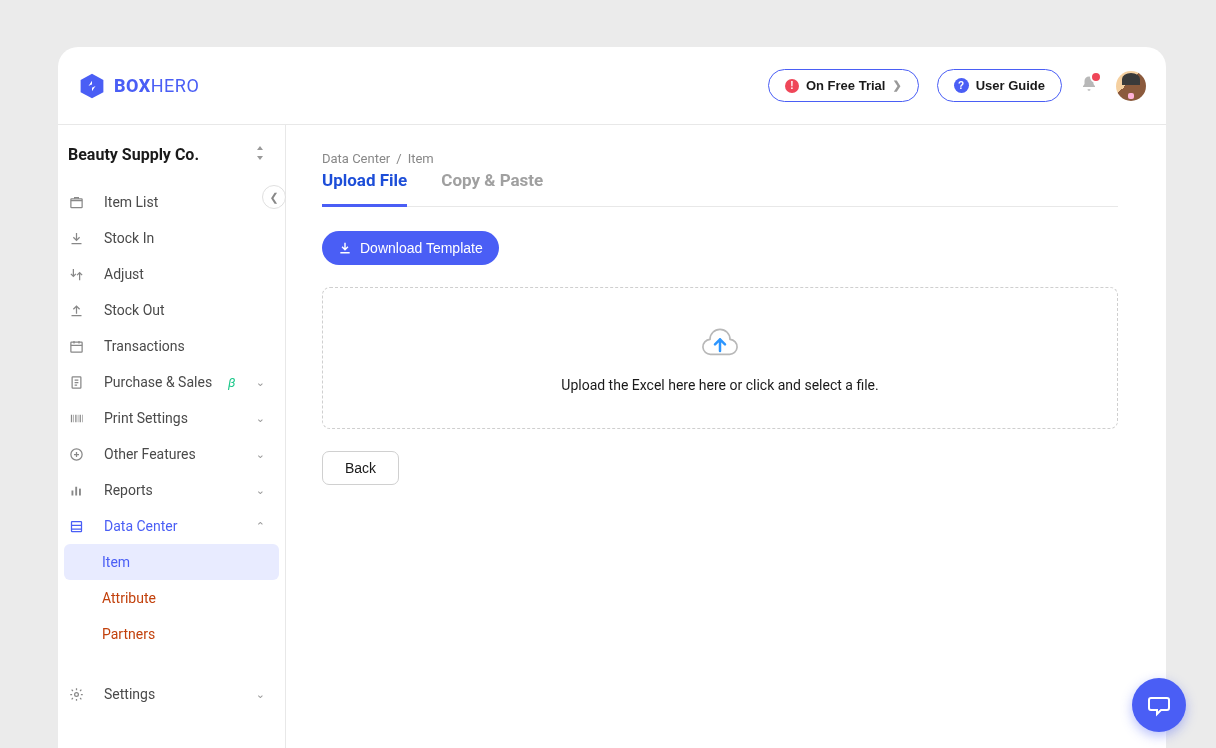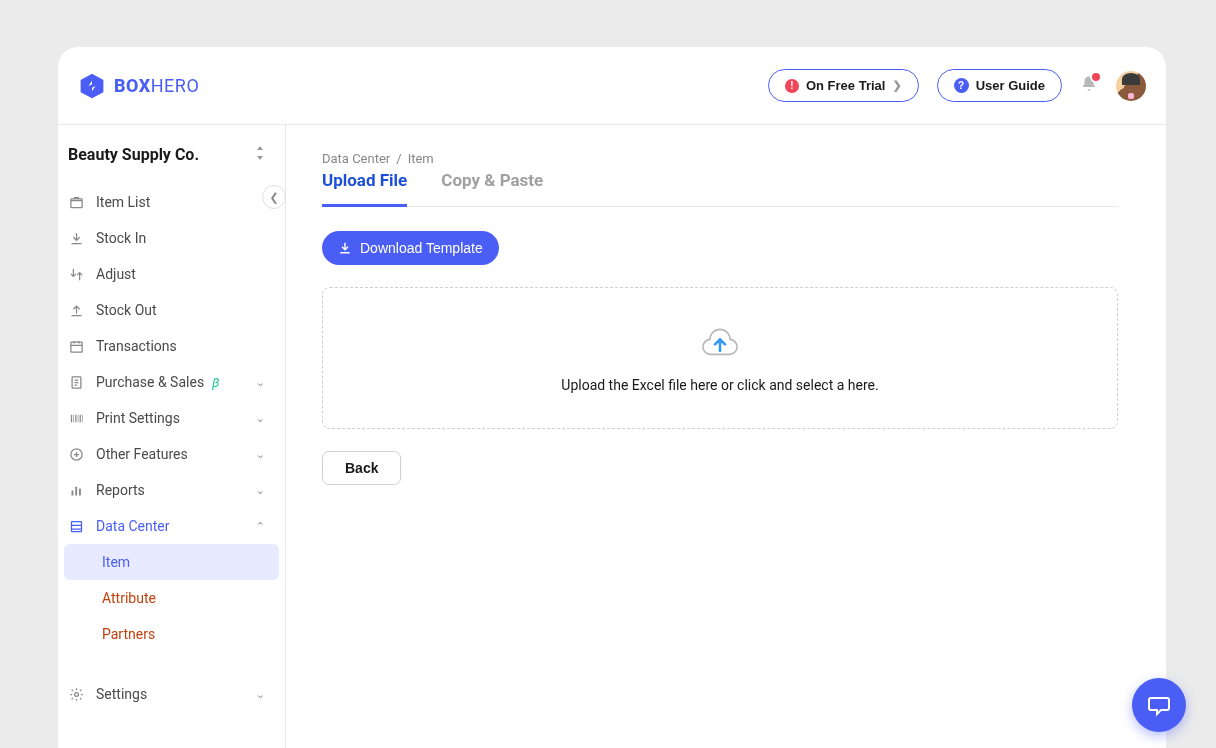--- a/index.html
+++ b/index.html
@@ -91,21 +91,21 @@
 .team-name { font-size: 16px; font-weight: 700; color: #1a1a1a; }
 .sort-icon { color: #999; font-size: 12px; cursor: pointer; }
 .nav-list { padding: 4px 0; }
 .nav-item {
   display: flex; align-items: center;
   padding: 0 20px 0 10px;
   height: 36px;
   font-size: 14px;
   color: #4a4a4a;
   cursor: pointer;
-  gap: 12px;
+  gap: 20px;
 }
 .nav-item .icn { width: 16px; height: 16px; display: flex; align-items: center; justify-content: center; color: #888; }
 .nav-item .chev { margin-left: auto; color: #999; font-size: 11px; }
 .nav-item.active { color: #4a5ef5; }
 .nav-item.active .icn { color: #4a5ef5; }
 .nav-item .beta { color: #1cc88a; font-style: italic; font-size: 13px; margin-left: -4px; }
 .sub-nav { padding: 0; }
 .sub-item {
   height: 36px; display: flex; align-items: center;
   padding-left: 38px; font-size: 14px; color: #c2410c;
@@ -149,21 +149,21 @@
   display: flex; flex-direction: column;
   align-items: center; justify-content: center;
   gap: 18px; cursor: pointer;
 }
 .cloud-icon { width: 40px; height: 36px; }
 .dropzone-text { font-size: 14px; color: #1a1a1a; }
 .back-btn {
   margin-top: 22px;
   background: #fff; border: 1px solid #d0d0d0;
   border-radius: 7px; height: 34px;
-  padding: 0 22px; font-size: 14px; font-weight: 700;
+  padding: 0 22px; font-size: 14px; font-weight: 400;
   color: #1a1a1a; cursor: pointer;
 }
 .chat-fab {
   position: absolute; right: 30px; bottom: 16px;
   width: 54px; height: 54px; border-radius: 50%;
   background: #4a5ef5; display: flex;
   align-items: center; justify-content: center;
   cursor: pointer; color: #fff;
   box-shadow: 0 4px 12px rgba(74,94,245,0.4);
 }
@@ -356,21 +356,21 @@
             <path d="M12 3v12M7 10l5 5 5-5M4 20h16"></path>
           </svg>
         <span>Download Template</span>
       </button>
 
       <div class="dropzone">
         <svg class="cloud-icon" viewBox="0 0 48 40">
           <path d="M36 18 A12 12 0 0 0 12 18 A9 9 0 0 0 13 36 H35 A9 9 0 0 0 36 18 Z" fill="none" stroke="#b8b8b8" stroke-width="2"></path>
           <path d="M24 32 V18 M18 24 L24 18 L30 24" fill="none" stroke="#2d96ff" stroke-width="3" stroke-linecap="round" stroke-linejoin="round"></path>
         </svg>
-        <div class="dropzone-text">Upload the Excel file here or click and select a here.</div>
+        <div class="dropzone-text">Upload the Excel here here or click and select a file.</div>
       </div>
 
       <button class="back-btn"><span>Back</span></button>
     </div>
   </div>
 </div>
 
 <div class="chat-fab">
   <svg width="24" height="24" viewBox="0 0 24 24" fill="none" stroke="currentColor" stroke-width="2">
     <path d="M4 5 h16 a2 2 0 0 1 2 2 v8 a2 2 0 0 1 -2 2 H14 l-4 4 v-4 H4 a2 2 0 0 1 -2 -2 V7 a2 2 0 0 1 2 -2 Z"></path>

